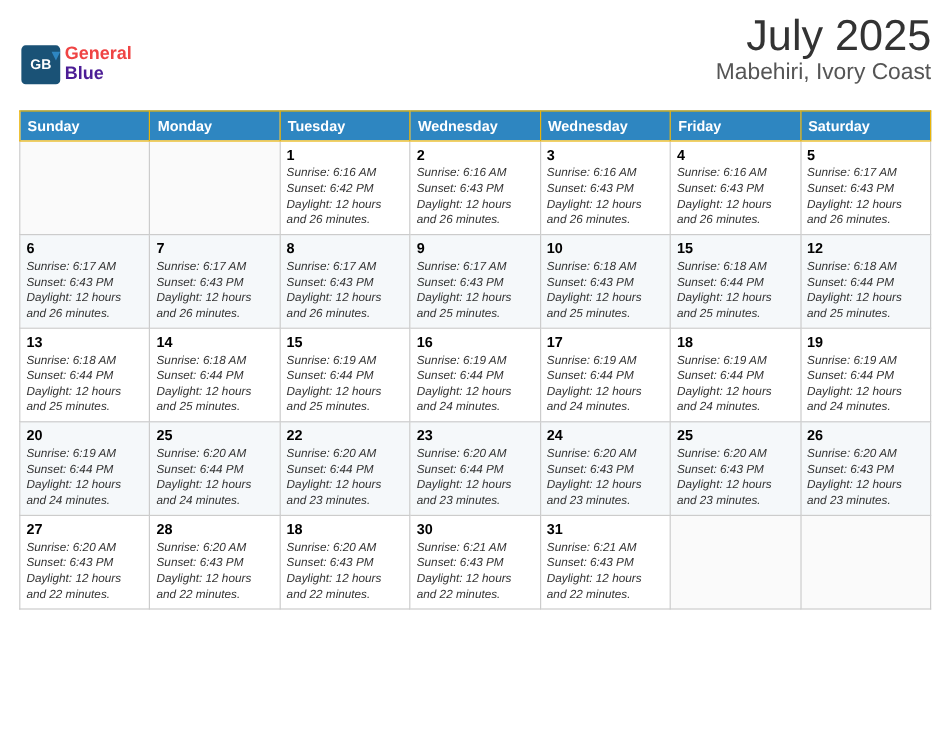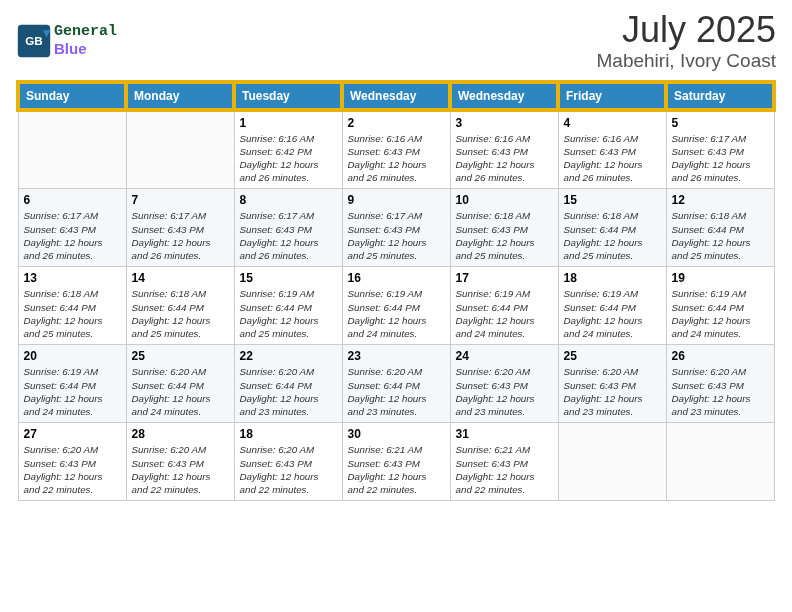--- a/index.html
+++ b/index.html
@@ -12,22 +12,22 @@
     }
     .page {
       width: 792px;
       height: 612px;
       background: #fff;
       padding: 10px 16px 10px 16px;
     }
     .header {
       display: flex;
       justify-content: space-between;
-      align-items: center;
-      margin-bottom: 8px;
+      align-items: flex-end;
+      margin-bottom: 20px;
     }
     .logo {
       display: flex;
       align-items: center;
     }
     .logo-icon {
       width: 36px;
       height: 36px;
       margin-right: 2px;
     }
@@ -49,21 +49,21 @@
       border-collapse: collapse;
       font-size: 10.5px;
     }
     .calendar th {
       background: #2e86c1;
       color: #fff;
       text-align: left;
       padding: 5px 6px;
       font-size: 12px;
       font-weight: bold;
-      border: 4px solid #eab308;
+      border: 1px solid #eab308;
     }
     .calendar td {
       border: 1px solid #ccc;
       vertical-align: top;
       padding: 4px 5px;
       width: calc(100% / 7);
       height: 78px;
       background: #fff;
     }
     .calendar tr:nth-child(even) td {
@@ -89,22 +89,22 @@
 
 <div class="page">
   <div class="header">
     <div class="logo">
       <svg class="logo-icon" viewBox="0 0 40 40">
         <rect x="2" y="2" width="36" height="36" rx="4" fill="#1a5276"></rect>
         <text x="20" y="24" text-anchor="middle" fill="white" font-size="13" font-weight="bold" font-family="Arial">GB</text>
         <polygon points="30,8 38,8 34,16" fill="#2e86c1"></polygon>
       </svg>
       <div>
-        <div style="font-size:15px;font-weight:bold;color:#14532d;line-height:1.1;font-family:Liberation Mono, monospace;">General</div>
-        <div style="font-size:15px;font-weight:bold;color:#8b5cf6;line-height:1.1;">Blue</div>
+        <div style="font-size:15px;font-weight:bold;color:#ef4444;line-height:1.1;">General</div>
+        <div style="font-size:15px;font-weight:bold;color:#4c1d95;line-height:1.1;">Blue</div>
       </div>
     </div>
     <div class="title-block">
       <div class="month-title">July 2025</div>
       <div class="location">Mabehiri, Ivory Coast</div>
     </div>
   </div>
 
   <table class="calendar">
     <thead>

